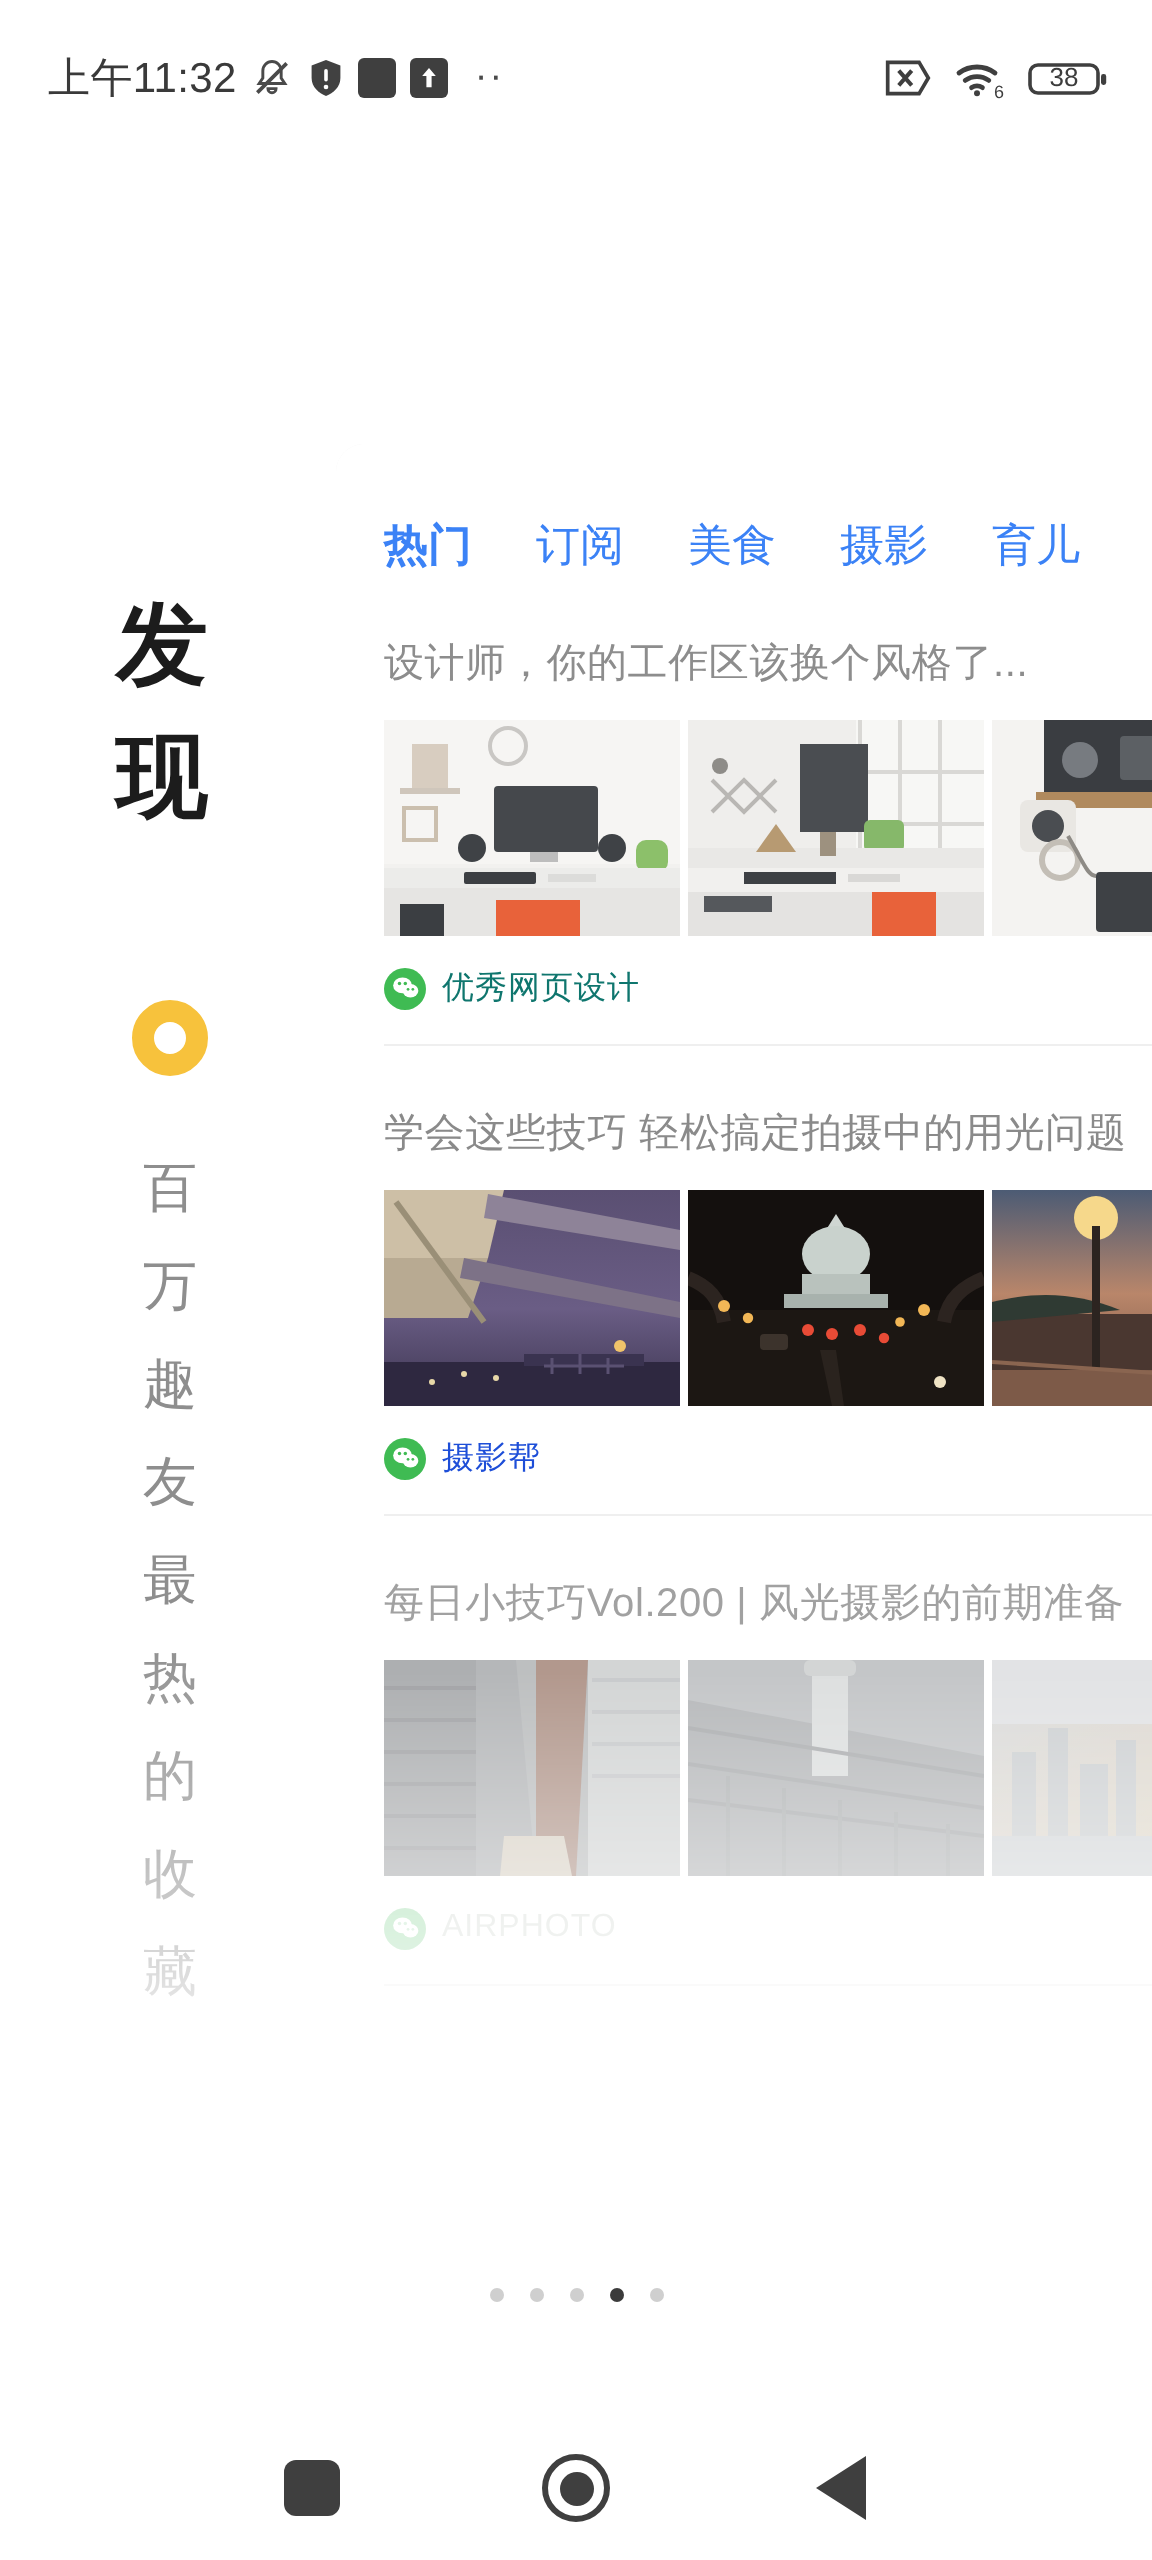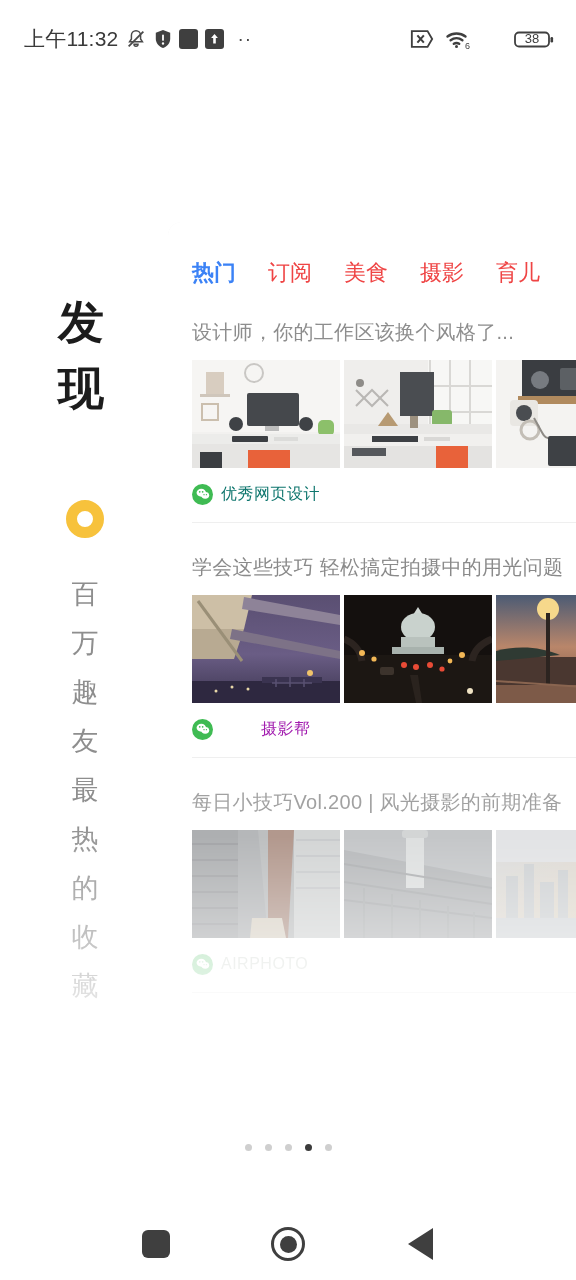--- a/index.html
+++ b/index.html
@@ -19,21 +19,21 @@
     padding:16px 22px 0 24px;
   }
   .sb-left{ display:flex; align-items:center; gap:7px; }
   .sb-time{
     font-size:21px; color:#3a3a3a; letter-spacing:.2px;
     font-family:"Liberation Sans","DejaVu Sans",sans-serif; white-space:nowrap;
   }
   .sb-ico{ display:flex; align-items:center; justify-content:center; }
   .sb-dots{ font-size:19px; color:#4a4a4a; letter-spacing:1px; line-height:6px; margin-left:6px;}
   .sb-right{ display:flex; align-items:center; gap:11px; }
-  .batt-wrap{ position:relative; display:flex; align-items:center;margin-left:32px; }
+  .batt-wrap{ position:relative; display:flex; align-items:center; }
   .batt-txt{
     position:absolute; left:0; top:0; width:36px; height:20px;
     display:flex; align-items:center; justify-content:center;
     font-size:13px; color:#3d3d3d;
   }
 
   
   .leftpane{
     position:absolute; left:0; top:62px; width:170px; height:1140px;
   }
@@ -71,21 +71,21 @@
     border-bottom-left-radius:14px;
     box-shadow:-2px 0 14px rgba(0,0,0,.055), 0 -2px 14px rgba(0,0,0,.045);
     overflow:hidden;
     -webkit-mask-image:linear-gradient(to bottom,rgba(0,0,0,1) 0%,rgba(0,0,0,1) 74%,rgba(0,0,0,.35) 93%,rgba(0,0,0,0) 100%);
             mask-image:linear-gradient(to bottom,rgba(0,0,0,1) 0%,rgba(0,0,0,1) 74%,rgba(0,0,0,.35) 93%,rgba(0,0,0,0) 100%);
   }
   .tabs{
     display:flex; align-items:center; gap:32px;
     padding:36px 0 0 24px;
   }
-  .tab{ font-size:22px; color:#ef4444; white-space:nowrap; }
+  .tab{ font-size:22px; color:#3b82f6; white-space:nowrap; }
   .tab.active{ color:#3b82f6; font-weight:700; }
 
   .feed{ padding:0 0 0 24px; }
   .post{ padding-top:30px; }
   .post-title{
     font-size:20px; color:#8a8a8a; line-height:28px;
     white-space:nowrap; letter-spacing:.3px;
   }
   .post.p1 .post-title{ color:#8d8d8d; }
   .post.p2 .post-title{ color:#8a8a8a; }
@@ -106,21 +106,21 @@
     display:flex; align-items:center; justify-content:center;
   }
   .src-name{ font-size:16px; color:#0f766e; letter-spacing:.5px; }
   .divider{
     height:1px; background:#efefef; margin-top:16px; margin-left:0; width:406px;
   }
   .post.p3 { opacity:.82; }
   .post.p3 .thumb { filter:grayscale(.45) contrast(.55) brightness(1.22); }
   .post.p3 .src-ico{ background:#9fdcab; }
   .post.p3 .src-name{ color:#d9ded9; }
-  .post.p2 .src-name{ color:#a21caf;margin-left:40px; }
+  .post.p2 .src-name{ color:#1d4ed8; }
 
   
   .dots{
     position:absolute; left:0; top:1144px; width:576px;
     display:flex; align-items:center; justify-content:center; gap:13px;
   }
   .dot{ width:7px; height:7px; border-radius:50%; background:#cfcfcf; }
   .dot.active{ background:#3b3b3b; }
 
   

